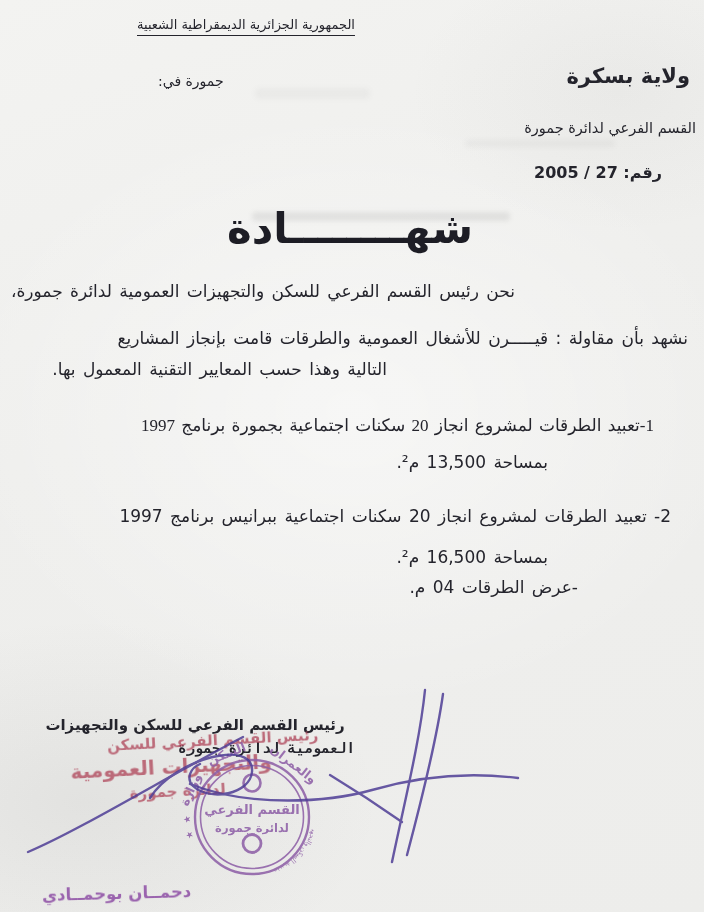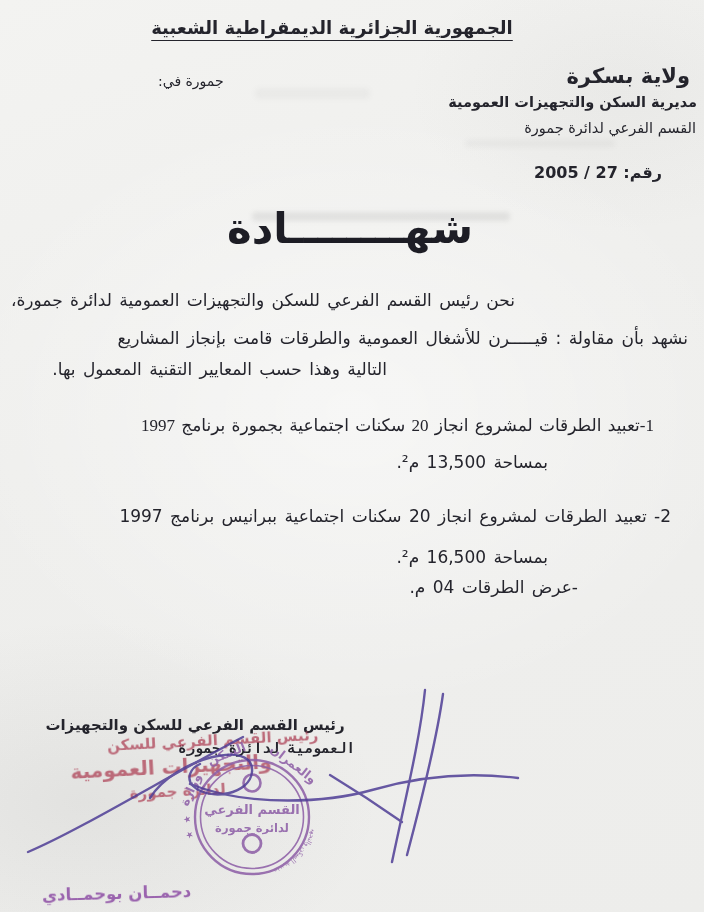--- a/index.html
+++ b/index.html
@@ -7,31 +7,31 @@
     position:relative;width:704px;height:912px;overflow:hidden;
     background:
       radial-gradient(ellipse 420px 260px at 12% 88%, rgba(120,120,118,0.10), rgba(0,0,0,0) 70%),
       radial-gradient(ellipse 300px 200px at 88% 10%, rgba(140,140,138,0.07), rgba(0,0,0,0) 70%),
       radial-gradient(ellipse 500px 380px at 50% 45%, rgba(255,255,255,0.5), rgba(0,0,0,0) 80%),
       linear-gradient(160deg,#f3f3f1 0%,#efefed 40%,#ededeb 100%);
     font-family:"DejaVu Sans", sans-serif;
     color:#22222a;
   }
   .line{position:absolute;white-space:nowrap;direction:rtl;unicode-bidi:plaintext;color:#24242c;}
-  .header{left:137px;top:17px;width:390px;text-align:center;font-weight:bold;font-size:18px;
+  .header{left:137px;top:17px;width:390px;text-align:left;font-weight:normal;font-size:13px;
           text-decoration:underline;text-underline-offset:6px;text-decoration-thickness:1.2px;}
   .place-date{left:158px;top:73px;font-size:14px;}
   .org1{right:14px;top:64px;font-weight:bold;font-size:21px;}
   .org2{right:7px;top:94px;font-weight:bold;font-size:14.5px;}
   .org3{right:8px;top:120px;font-weight:normal;font-size:14.5px;}
   .ref{right:42px;top:163px;font-weight:bold;font-size:16px;}
   .title{left:205px;top:204px;width:290px;text-align:center;font-weight:bold;font-size:42px;
          letter-spacing:1px;color:#1d1d25;}
   .body-line{font-size:17px;word-spacing:2px;}
-  .intro1{right:189px;top:290px;}
+  .intro1{right:189px;top:281px;}
   .intro2{right:16px;top:328px;}
   .intro3{right:317px;top:359px;}
   .item1l1{right:50px;top:415px;font-family:Liberation Serif, serif;}
   .item1l2{right:156px;top:452px;}
   .item2l1{right:33px;top:506px;}
   .item2l2{right:156px;top:547px;text-align:center;}
   .item2l3{right:126px;top:577px;}
   .closing{right:54px;top:630px;}
   .sig1{left:30px;top:716px;width:330px;text-align:center;font-weight:bold;font-size:15px;z-index:1;}
   .sig2{left:178px;top:740px;font-weight:bold;font-size:14px;z-index:1;font-family:Liberation Mono, monospace;}
@@ -57,21 +57,20 @@
 <div class="paper">
 
   <div class="smudge sm1"></div>
   <div class="smudge sm2"></div>
   <div class="smudge sm3"></div>
 
   <div class="line header">الجمهورية الجزائرية الديمقراطية الشعبية</div>
 
   <div class="line place-date">جمورة في:</div>
   <div class="line org1">ولاية بسكرة</div>
-  <div class="line org2">مديرية السكن والتجهيزات العمومية</div>
   <div class="line org3">القسم الفرعي لدائرة جمورة</div>
   <div class="line ref">رقم: 27 / 2005</div>
 
   <div class="line title">شهــــــــادة</div>
 
   <div class="line body-line intro1">نحن رئيس القسم الفرعي للسكن والتجهيزات العمومية لدائرة جمورة،</div>
   <div class="line body-line intro2">نشهد بأن مقاولة : قيـــــرن للأشغال العمومية والطرقات قامت بإنجاز المشاريع</div>
   <div class="line body-line intro3">التالية وهذا حسب المعايير التقنية المعمول بها.</div>
 
   <div class="line body-line item1l1">1-تعبيد الطرقات لمشروع انجاز 20 سكنات اجتماعية بجمورة برنامج 1997</div>

